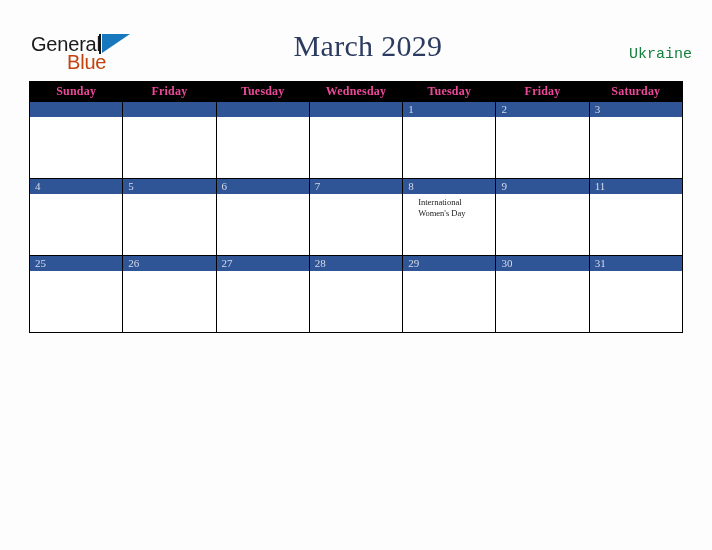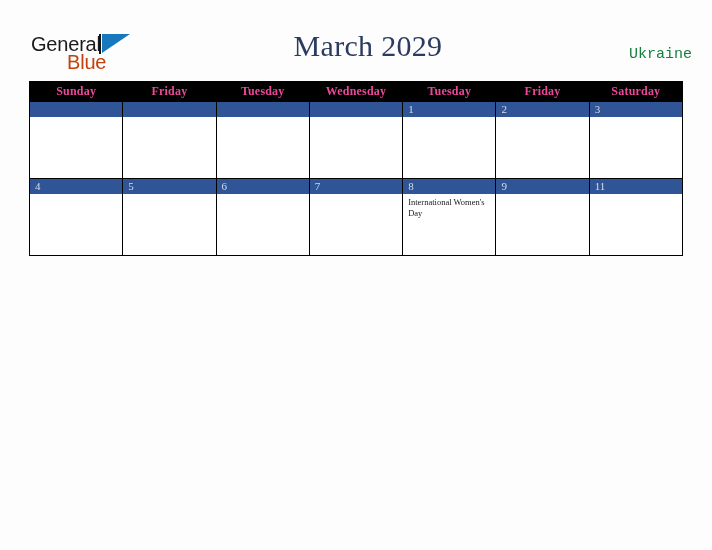--- a/index.html
+++ b/index.html
@@ -145,20 +145,21 @@
   .daynum.empty {
     color: transparent;
   }
 
   .events {
     padding: 3px 4px 0 5px;
     font-family: "Liberation Serif", serif;
     font-size: 8.5px;
     line-height: 11px;
     color: #1a1a1a;
+    margin-left: 10px;
   }
   .event-item {
     display: block;
   }
 </style>
 </head>
 <body>
 
 <div class="page">
 
@@ -232,16 +233,39 @@
               <span class="event-item">International Women's Day</span>
             </div>
           </td>
           <td>
             <span class="daynum">9</span>
           </td>
           <td>
             <span class="daynum">11</span>
           </td>
         </tr>
+        <tr>
+          <td>
+            <span class="daynum">25</span>
+          </td>
+          <td>
+            <span class="daynum">26</span>
+          </td>
+          <td>
+            <span class="daynum">27</span>
+          </td>
+          <td>
+            <span class="daynum">28</span>
+          </td>
+          <td>
+            <span class="daynum">29</span>
+          </td>
+          <td>
+            <span class="daynum">30</span>
+          </td>
+          <td>
+            <span class="daynum">31</span>
+          </td>
+        </tr>
       </tbody>
   </table>
 
 </div>
 
 </body></html>

